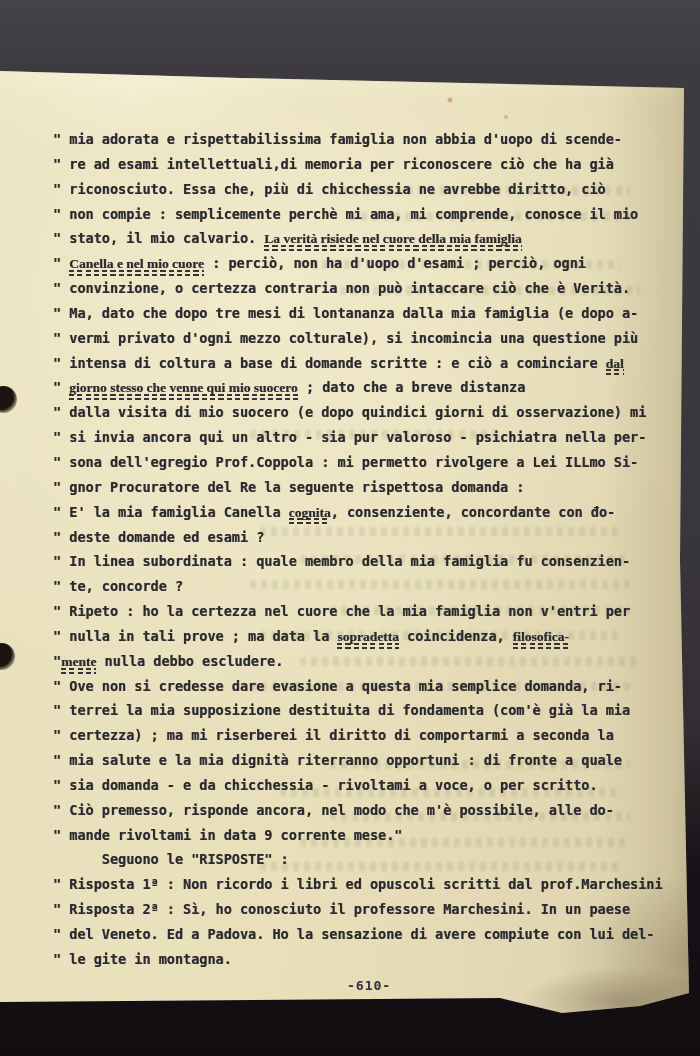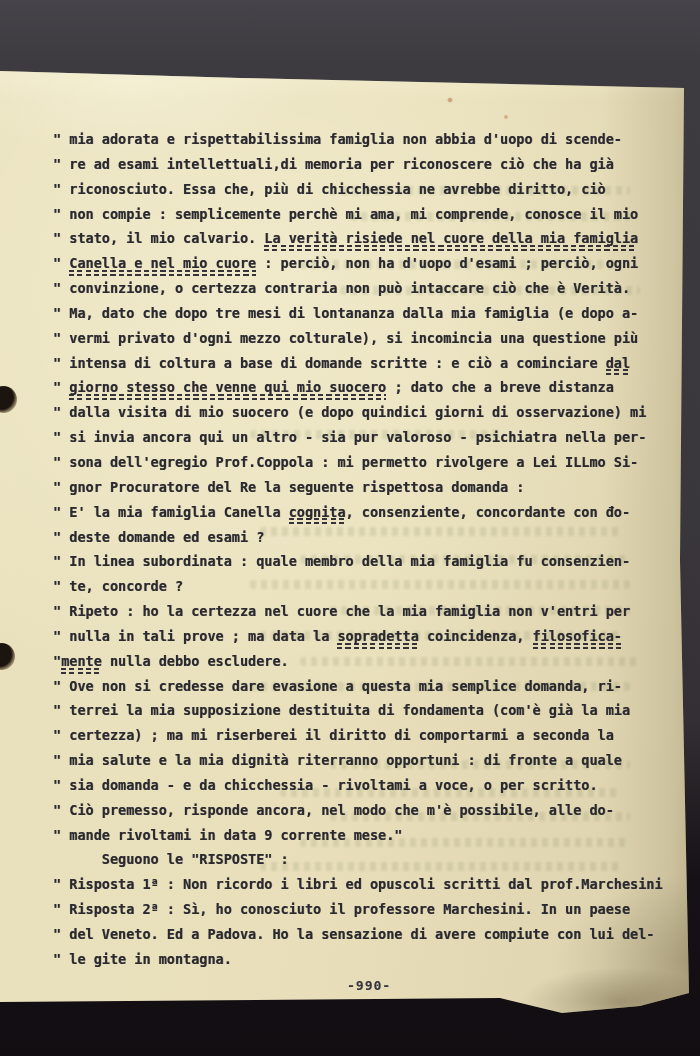--- a/index.html
+++ b/index.html
@@ -51,20 +51,21 @@
   }
   .tline{height:24.85px;}
   .u{
     padding-bottom:5px;
     background-image:
       repeating-linear-gradient(90deg, rgba(38,36,44,.92) 0 5.2px, transparent 5.2px 8.3px),
       repeating-linear-gradient(90deg, rgba(38,36,44,.92) 0 5.2px, transparent 5.2px 8.3px);
     background-size:100% 2.2px,100% 2.2px;
     background-position:0 100%,0 calc(100% - 4px);
     background-repeat:no-repeat,no-repeat;
+    font-family:Liberation Serif, serif;
   }
   .pagenum{
     position:absolute;left:347px;top:978px;
     font:700 13px/16px "DejaVu Sans Mono","Liberation Mono",monospace;
     color:#37353e;letter-spacing:1px;
     text-shadow:0.4px 0.3px 0 rgba(43,41,48,.3);
   }
 </style>
 </head>
 <body>
@@ -87,14 +88,14 @@
       <i style="left: 250px; top: 682px; width: 380px;"></i>
       <i style="left: 330px; top: 760px; width: 300px;"></i>
       <i style="left: 280px; top: 788px; width: 340px;"></i>
       <i style="left: 330px; top: 812px; width: 300px;"></i>
       <i style="left: 300px; top: 838px; width: 330px;"></i>
       <i style="left: 260px; top: 862px; width: 360px;"></i>
     </div>
   <div class="hole hole1"></div>
   <div class="hole hole2"></div>
   <div class="typed" id="typed"><div class="tline"><span>" mia adorata e rispettabilissima famiglia non abbia d'uopo di scende-</span></div><div class="tline"><span>" re ad esami intellettuali,di memoria per riconoscere ciò che ha già</span></div><div class="tline"><span>" riconosciuto. Essa che, più di chicchessia ne avrebbe diritto, ciò</span></div><div class="tline"><span>" non compie : semplicemente perchè mi ama, mi comprende, conosce il mio</span></div><div class="tline"><span>" stato, il mio calvario. </span><span class="u">La verità risiede nel cuore della mia famiglia</span></div><div class="tline"><span>" </span><span class="u">Canella e nel mio cuore</span><span> : perciò, non ha d'uopo d'esami ; perciò, ogni</span></div><div class="tline"><span>" convinzione, o certezza contraria non può intaccare ciò che è Verità.</span></div><div class="tline"><span>" Ma, dato che dopo tre mesi di lontananza dalla mia famiglia (e dopo a-</span></div><div class="tline"><span>" vermi privato d'ogni mezzo colturale), si incomincia una questione più</span></div><div class="tline"><span>" intensa di coltura a base di domande scritte : e ciò a cominciare </span><span class="u">dal</span></div><div class="tline"><span>" </span><span class="u">giorno stesso che venne qui mio suocero</span><span> ; dato che a breve distanza</span></div><div class="tline"><span>" dalla visita di mio suocero (e dopo quindici giorni di osservazione) mi</span></div><div class="tline"><span>" si invia ancora qui un altro - sia pur valoroso - psichiatra nella per-</span></div><div class="tline"><span>" sona dell'egregio Prof.Coppola : mi permetto rivolgere a Lei ILLmo Si-</span></div><div class="tline"><span>" gnor Procuratore del Re la seguente rispettosa domanda :</span></div><div class="tline"><span>" E' la mia famiglia Canella </span><span class="u">cognita</span><span>, consenziente, concordante con đo-</span></div><div class="tline"><span>" deste domande ed esami ?</span></div><div class="tline"><span>" In linea subordinata : quale membro della mia famiglia fu consenzien-</span></div><div class="tline"><span>" te, concorde ?</span></div><div class="tline"><span>" Ripeto : ho la certezza nel cuore che la mia famiglia non v'entri per</span></div><div class="tline"><span>" nulla in tali prove ; ma data la </span><span class="u">sopradetta</span><span> coincidenza, </span><span class="u">filosofica-</span></div><div class="tline"><span>"</span><span class="u">mente</span><span> nulla debbo escludere.</span></div><div class="tline"><span>" Ove non si credesse dare evasione a questa mia semplice domanda, ri-</span></div><div class="tline"><span>" terrei la mia supposizione destituita di fondamenta (com'è già la mia</span></div><div class="tline"><span>" certezza) ; ma mi riserberei il diritto di comportarmi a seconda la</span></div><div class="tline"><span>" mia salute e la mia dignità riterranno opportuni : di fronte a quale</span></div><div class="tline"><span>" sia domanda - e da chicchessia - rivoltami a voce, o per scritto.</span></div><div class="tline"><span>" Ciò premesso, risponde ancora, nel modo che m'è possibile, alle do-</span></div><div class="tline"><span>" mande rivoltami in data 9 corrente mese."</span></div><div class="tline"><span>      Seguono le "RISPOSTE" :</span></div><div class="tline"><span>" Risposta 1ª : Non ricordo i libri ed opuscoli scritti dal prof.Marchesini</span></div><div class="tline"><span>" Risposta 2ª : Sì, ho conosciuto il professore Marchesini. In un paese</span></div><div class="tline"><span>" del Veneto. Ed a Padova. Ho la sensazione di avere compiute con lui del-</span></div><div class="tline"><span>" le gite in montagna.</span></div></div>
-  <div class="pagenum">-990-</div>
+  <div class="pagenum">-610-</div>
 </div>
 
 </body></html>

